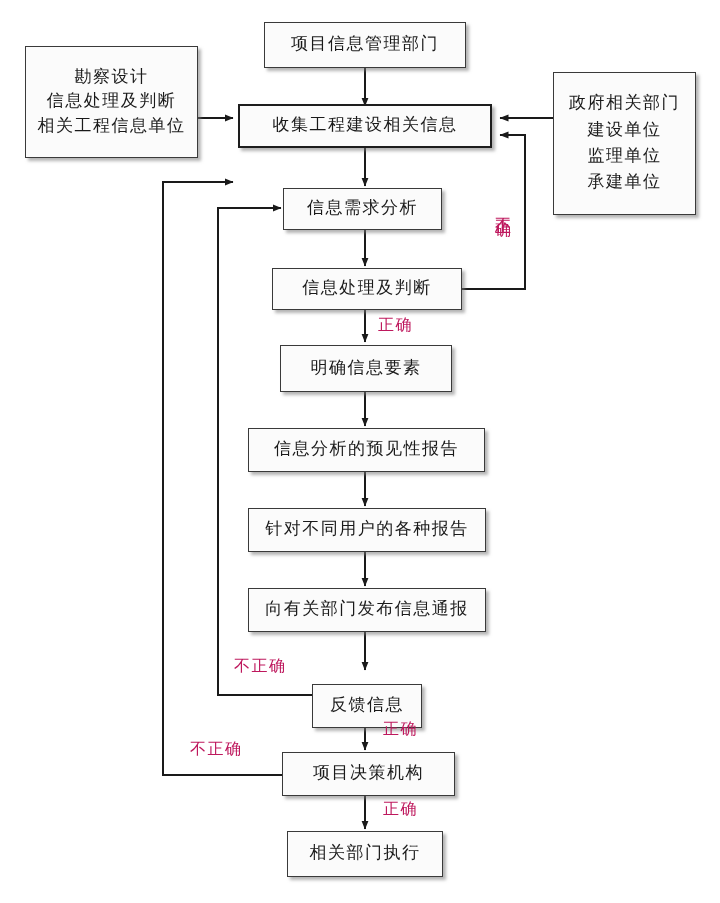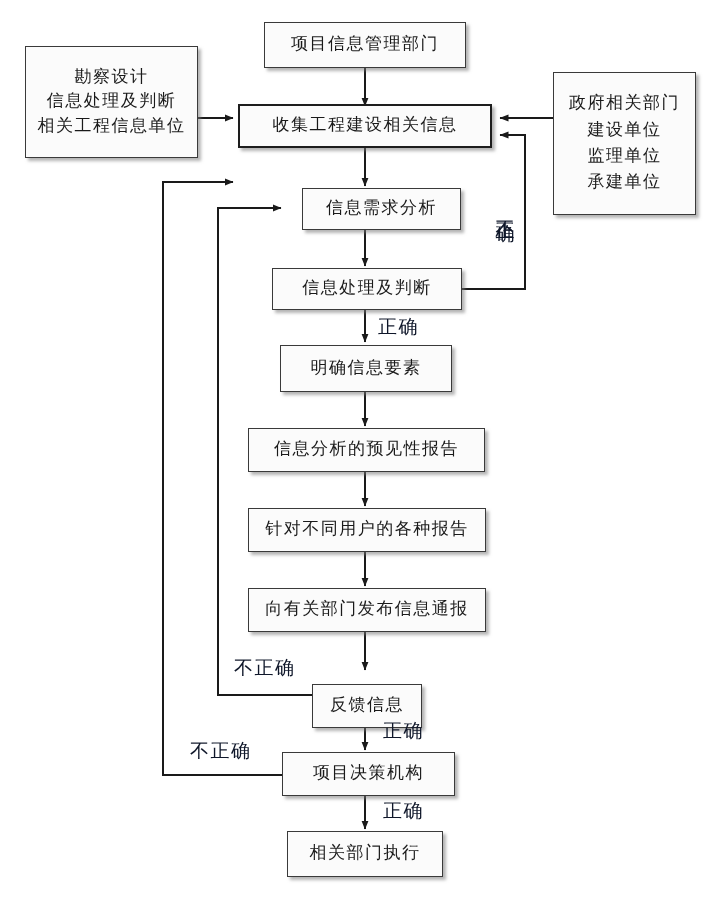--- a/index.html
+++ b/index.html
@@ -47,22 +47,22 @@
   .node .line {
     display: block;
     white-space: nowrap;
   }
   .node.multi {
     justify-content: space-around;
     padding: 18px 0;
   }
   .edge-label {
     position: absolute;
-    color: #0f172a;
-    font-size: 19px;
+    color: #be185d;
+    font-size: 16px;
     letter-spacing: 1.5px;
     white-space: nowrap;
     line-height: 1.1;
   }
   .edge-label.vertical {
     writing-mode: vertical-rl;
     text-orientation: upright;
     letter-spacing: 2px;
     white-space: normal;
     line-height: 1.0;
@@ -127,21 +127,21 @@
     <span class="line">政府相关部门</span>
     <span class="line">建设单位</span>
     <span class="line">监理单位</span>
     <span class="line">承建单位</span>
   </div>
 
   <div class="node strong" style="left:238px; top:104px; width:254px; height:44px;">
     <span class="line">收集工程建设相关信息</span>
   </div>
 
-  <div class="node" style="left:302px; top:188px; width:159px; height:42px;text-align:center;">
+  <div class="node" style="left:283px; top:188px; width:159px; height:42px;text-align:center;">
     <span class="line">信息需求分析</span>
   </div>
 
   <div class="node" style="left:272px; top:268px; width:190px; height:42px;">
     <span class="line">信息处理及判断</span>
   </div>
 
   <div class="node" style="left:280px; top:345px; width:172px; height:47px;">
     <span class="line">明确信息要素</span>
   </div>

